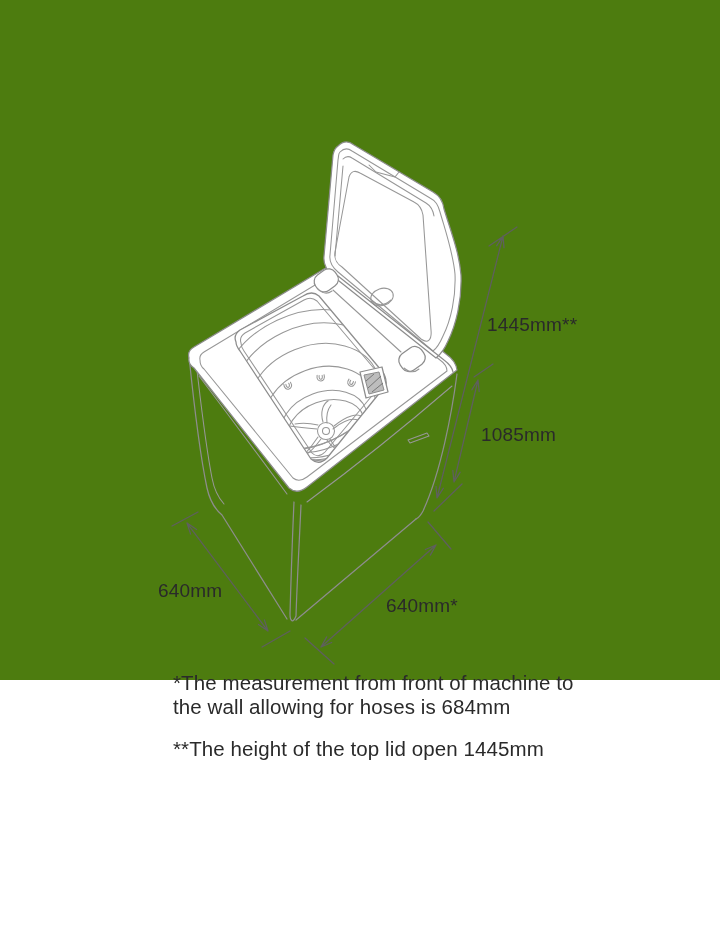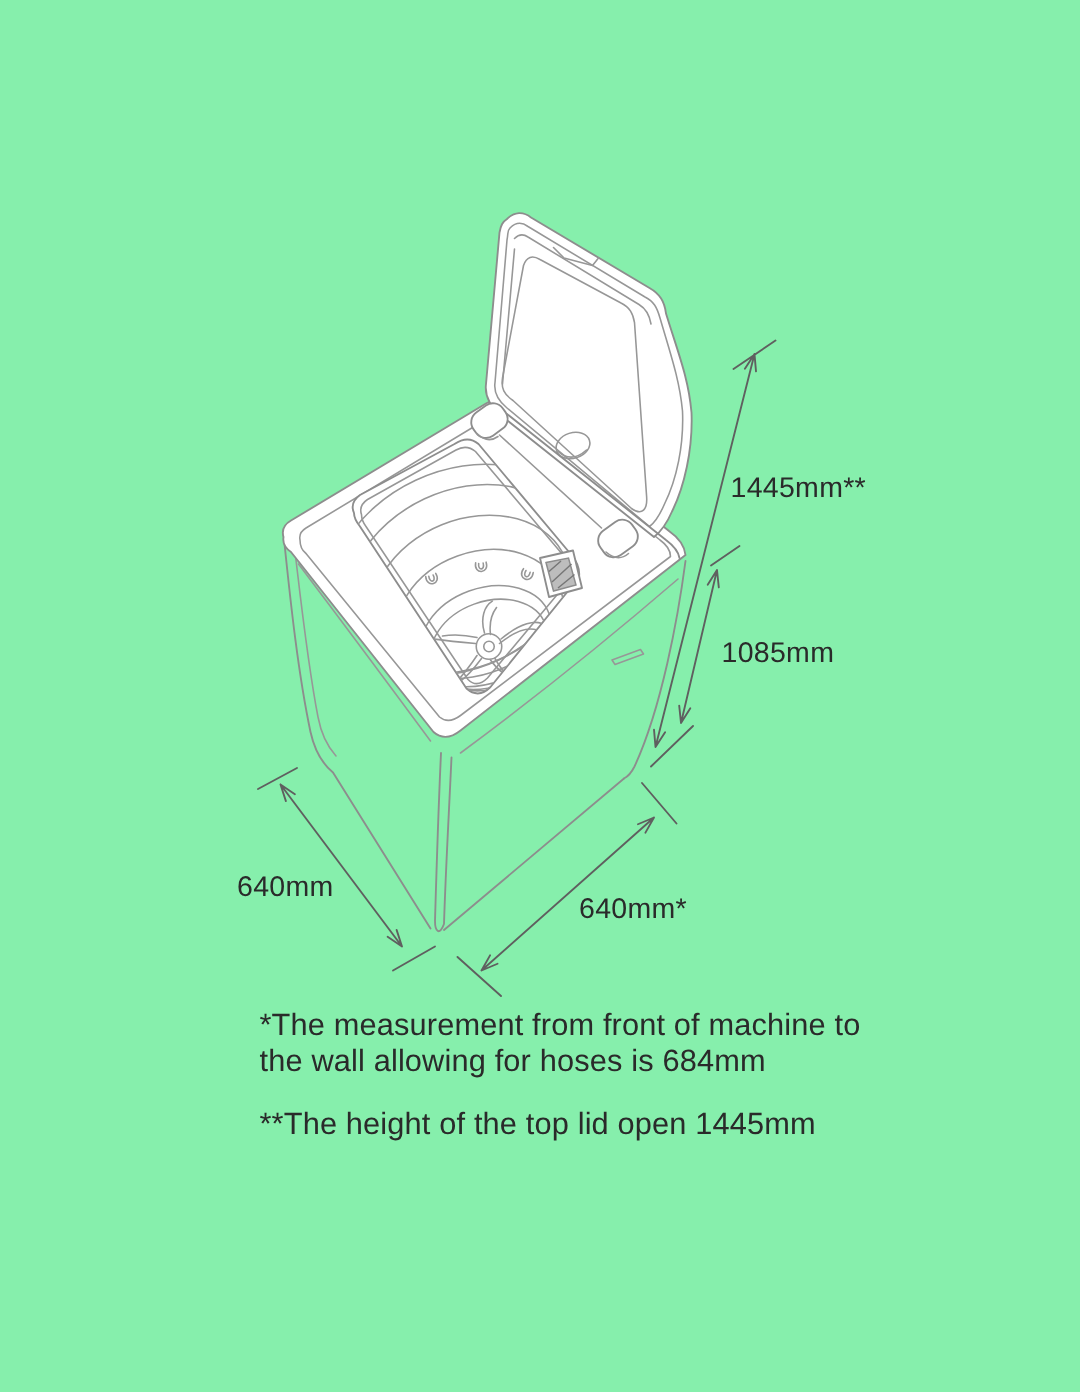--- a/index.html
+++ b/index.html
@@ -1,17 +1,17 @@
 <!DOCTYPE html>
 <html><head>
 <meta charset="utf-8">
 <style>
   html,body{margin:0;padding:0;background:#ffffff;}
   body{width:720px;height:928px;overflow:hidden;font-family:"Liberation Sans",sans-serif;}
-  .stage{position:relative;width:720px;height:928px;background:#86efac;}
+  .stage{position:relative;width:720px;height:680px;background:#4d7c0f;}
   svg{display:block;}
   .draw{fill:none;stroke:#8d8d8d;stroke-width:1.25;stroke-linecap:round;stroke-linejoin:round;}
   .draw-thin{fill:none;stroke:#979797;stroke-width:1.05;stroke-linecap:round;stroke-linejoin:round;}
   .white{fill:#ffffff;stroke:#8d8d8d;stroke-width:1.25;stroke-linejoin:round;}
   .dim{fill:none;stroke:#5f5f5f;stroke-width:1.25;stroke-linecap:round;stroke-linejoin:round;}
   .dim-label{font-size:19px;fill:#2a2a2a;letter-spacing:0.2px;}
   .footnote{font-size:20.5px;fill:#2a2a2a;letter-spacing:0.1px;}
   .hatch{stroke:#777777;stroke-width:1;}
 </style>
 </head>

